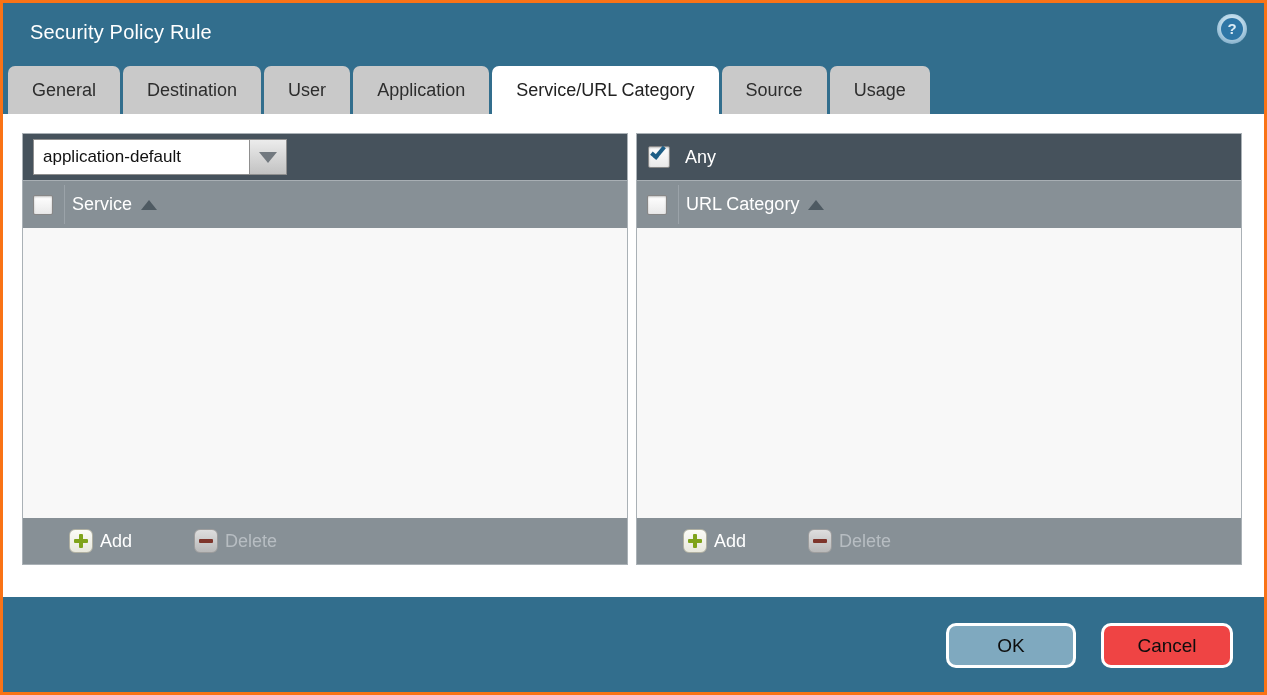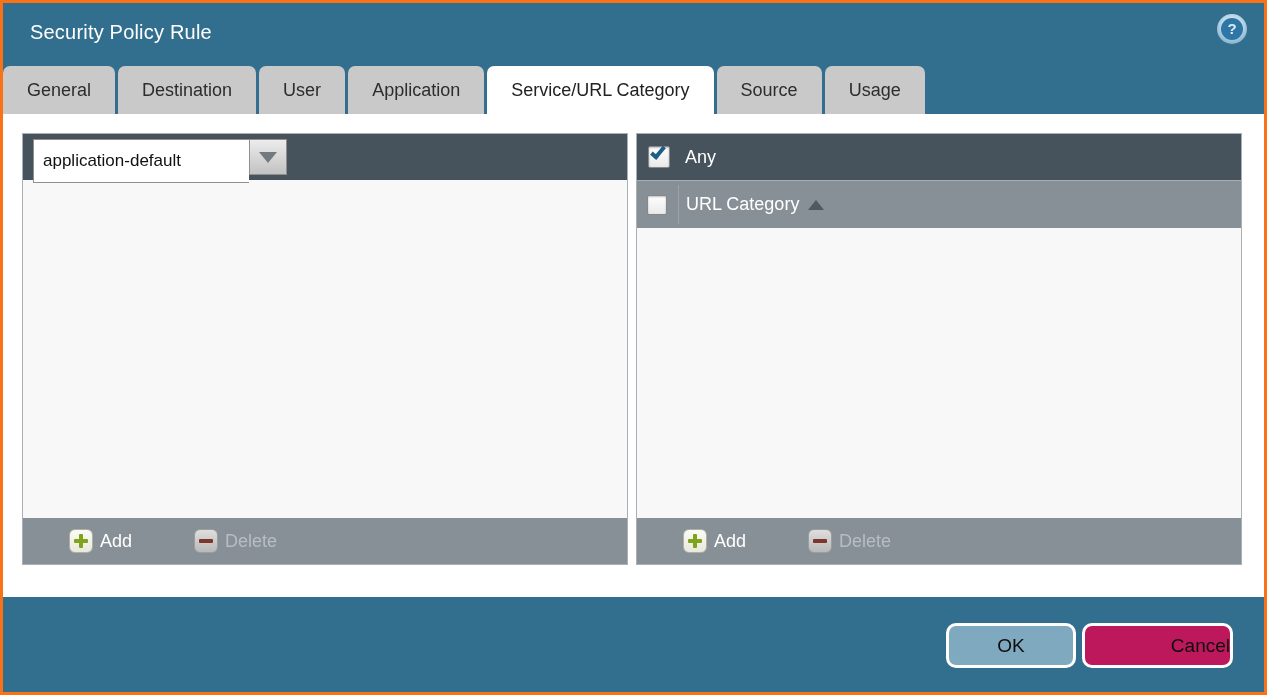--- a/index.html
+++ b/index.html
@@ -25,20 +25,21 @@
   }
   .help-inner{
     width:22px; height:22px; border-radius:50%;
     background:#2e76a6; color:#dcecf6;
     font-size:15px; font-weight:bold; text-align:center; line-height:22px;
   }
 
   
   .tabstrip{
     position:relative; height:50px; display:flex; align-items:flex-end;
+    padding-left:5px;
   }
   .tab{
     height:48px; margin-right:3px; padding:0 24px;
     display:flex; align-items:center; justify-content:center;
     background:#c9c9c9; color:#2d2d2d; font-size:18px;
     border-radius:7px 7px 0 0; cursor:pointer; white-space:nowrap;
   }
   .tab.active{ background:#ffffff; color:#222; }
 
   
@@ -54,21 +55,21 @@
   .panel.right{ left:633px; }
 
   .panel-header{
     height:46px; background:#46525C; flex:0 0 auto;
     display:flex; align-items:center; position:relative;
   }
 
   
   .combo{ display:flex; margin-left:10px; height:36px; }
   .combo-input{
-    width:216px; height:44px; border:1px solid #8f8f8f; border-right:none;
+    width:216px; height:36px; border:1px solid #8f8f8f; border-right:none;
     font-family:"Liberation Sans", sans-serif; font-size:17px; color:#111;
     padding:0 0 0 9px; outline:none; background:#ffffff;
   }
   .combo-btn{
     width:38px; height:36px; border:1px solid #8f8f8f;
     background:linear-gradient(#ececec,#c2c2c2);
     display:flex; align-items:center; justify-content:center; cursor:pointer;
   }
   .tri-down{
     width:0; height:0;
@@ -138,21 +139,21 @@
 
   
   .footer{ position:relative; height:95px; }
   .btn{
     position:absolute; top:26px; height:45px;
     border:3px solid #ffffff; border-radius:10px;
     font-family:"Liberation Sans", sans-serif; font-size:19px; color:#0d0d0d;
     cursor:pointer;
   }
   .btn.ok{ right:188px; width:130px; background:#7FA9BF; }
-  .btn.cancel{ right:31px; width:151px; background:#be185d;text-align:right; }
+  .btn.cancel{ right:31px; width:132px; background:#ef4444; }
 </style>
 </head>
 <body>
 
 <div class="frame">
 
   <div class="titlebar">
     <span class="title">Security Policy Rule</span>
     <div class="help">
       <span class="help-inner">?</span>
@@ -173,20 +174,26 @@
 
     <div class="panel left">
       <div class="panel-header">
         <div class="combo">
           <input class="combo-input" readonly="" value="application-default" style="">
           <div class="combo-btn">
             <span class="tri-down"></span>
           </div>
         </div>
       </div>
+      <div class="col-header">
+        <span class="checkbox"></span>
+        <span class="col-divider"></span>
+        <span class="col-label">Service</span>
+        <span class="tri-up"></span>
+      </div>
       <div class="panel-body"></div>
       <div class="panel-toolbar">
         <div class="tool-btn">
           <span class="tool-icon add-bg">
             <span class="bar-h green"></span>
               <span class="bar-v green"></span>
           </span>
           <span class="tool-label">Add</span>
         </div>
         <div class="tool-btn disabled">

